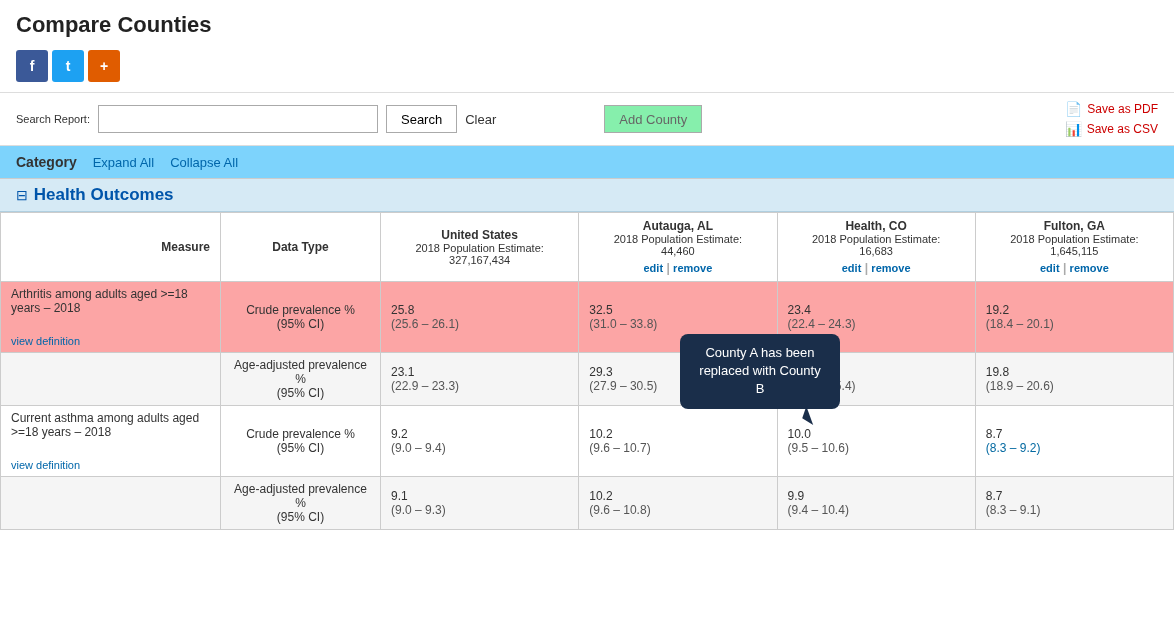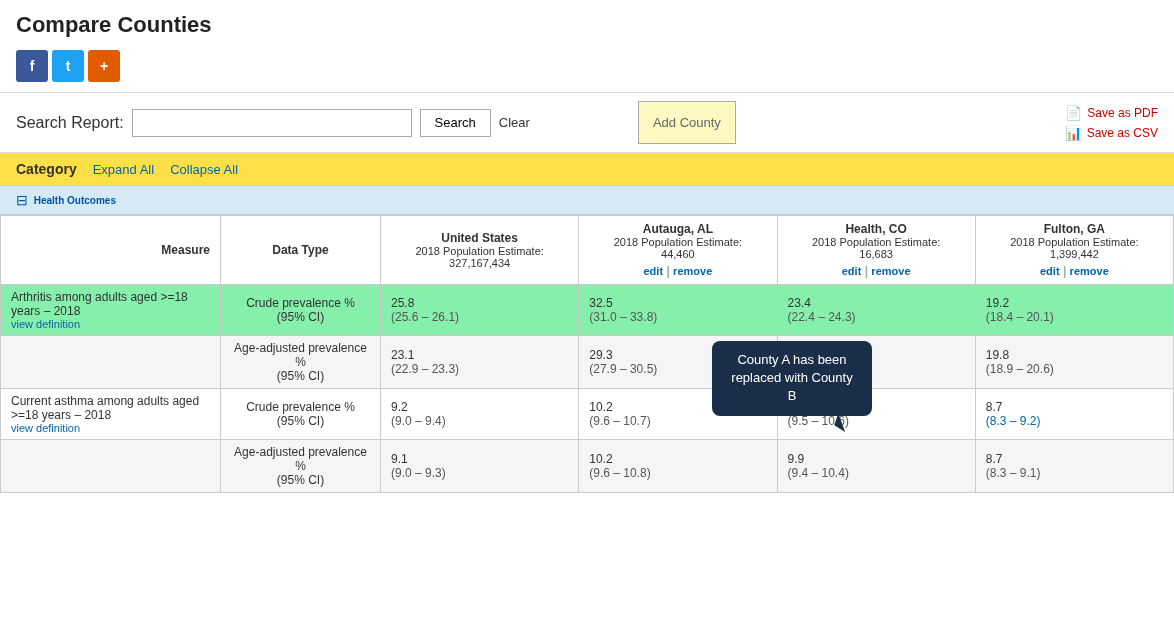--- a/index.html
+++ b/index.html
@@ -7,65 +7,65 @@
 
     .page-title { font-size: 22px; font-weight: bold; padding: 12px 16px 8px; color: #222; }
 
     .social-bar { display: flex; gap: 4px; padding: 4px 16px 10px; }
     .social-btn { width: 32px; height: 32px; border: none; cursor: pointer; border-radius: 3px; color: #fff; font-weight: bold; font-size: 14px; display: flex; align-items: center; justify-content: center; }
     .social-fb { background: #3b5998; }
     .social-tw { background: #1da1f2; }
     .social-add { background: #e05c00; }
 
     .toolbar { display: flex; align-items: center; padding: 8px 16px; border-top: 1px solid #ddd; border-bottom: 1px solid #ddd; gap: 8px; background: #fff; }
-    .search-label { font-size: 16px; white-space: nowrap; }
+    .search-label { font-size: 11px; white-space: nowrap; }
     .search-input { border: 1px solid #aaa; padding: 4px 8px; font-size: 13px; width: 280px; height: 28px; }
     .btn-search { background: #fff; border: 1px solid #aaa; padding: 4px 14px; font-size: 13px; cursor: pointer; height: 28px; }
     .btn-clear { background: none; border: none; color: #333; font-size: 13px; cursor: pointer; }
-    .btn-add-county { background: #fef9c3; border: 1px solid #aaa; padding: 4px 14px; font-size: 13px; cursor: pointer; height: 43px; margin-left: 100px; color: #666; }
+    .btn-add-county { background: #86efac; border: 1px solid #aaa; padding: 4px 14px; font-size: 13px; cursor: pointer; height: 28px; margin-left: 100px; color: #666; }
     .export-links { margin-left: auto; display: flex; flex-direction: column; gap: 4px; align-items: flex-end; }
     .export-link { color: #c00; font-size: 12px; text-decoration: none; display: flex; align-items: center; gap: 4px; cursor: pointer; }
     .export-link span.icon { font-size: 14px; }
 
-    .category-bar { display: flex; align-items: center; padding: 8px 16px; background: #fde047; gap: 16px; border-bottom: 1px solid #ccc; }
+    .category-bar { display: flex; align-items: center; padding: 8px 16px; background: #7dd3fc; gap: 16px; border-bottom: 1px solid #ccc; }
     .category-label { font-weight: bold; font-size: 14px; }
     .expand-link, .collapse-link { color: #0066aa; text-decoration: none; font-size: 13px; cursor: pointer; }
 
     .section-header { display: flex; align-items: center; padding: 6px 16px; background: #d6eaf5; border-bottom: 1px solid #b0cfe0; gap: 6px; }
     .section-toggle { color: #0055aa; font-size: 14px; cursor: pointer; }
-    .section-title { font-size: 10px; font-weight: bold; color: #0055aa; }
+    .section-title { font-size: 17px; font-weight: bold; color: #0055aa; }
 
     table { width: 100%; border-collapse: collapse; }
     thead tr { background: #f5f5f5; }
     th { border: 1px solid #ccc; padding: 6px 10px; font-size: 12px; font-weight: bold; text-align: center; vertical-align: middle; }
     th.measure-col { text-align: right; width: 220px; }
     th.datatype-col { text-align: center; width: 160px; }
     td { border: 1px solid #ccc; padding: 5px 10px; font-size: 12px; text-align: left; vertical-align: middle; }
     td.measure-cell { text-align: left; }
     td.datatype-cell { text-align: center; }
     tr:nth-child(even) { background: #fafafa; }
     tr:nth-child(odd) { background: #fff; }
     .edit-remove { color: #0066aa; font-size: 11px; text-decoration: none; cursor: pointer; }
     .edit-remove-sep { color: #aaa; }
-    .view-def { color: #0066aa; font-size: 11px; text-decoration: none; cursor: pointer; display: block; margin-top: 0; }
+    .view-def { color: #0066aa; font-size: 11px; text-decoration: none; cursor: pointer; display: block; margin-top: 20px; }
     .pop-estimate { font-size: 11px; font-weight: normal; }
 
     
     .tooltip-bubble {
       position: absolute;
       background: #1a2e4a;
       color: #fff;
       border-radius: 8px;
       padding: 10px 14px;
       font-size: 13px;
       line-height: 1.4;
       width: 160px;
       text-align: center;
       top: 155px;
-      left: 712px;
+      left: 680px;
       z-index: 100;
     }
     .tooltip-bubble::after {
       content: '';
       position: absolute;
       bottom: -18px;
       right: 30px;
       border-width: 10px 8px 10px 0;
       border-style: solid;
       border-color: transparent #1a2e4a transparent transparent;
@@ -144,31 +144,31 @@
           <div class="pop-estimate">16,683</div>
           <div style="margin-top:4px">
             <a class="edit-remove">edit</a>
             <span class="edit-remove-sep"> | </span>
             <a class="edit-remove">remove</a>
           </div>
         </th>
         <th>
           <div><strong>Fulton, GA</strong></div>
           <div class="pop-estimate">2018 Population Estimate:</div>
-          <div class="pop-estimate">1,399,442</div>
+          <div class="pop-estimate">1,645,115</div>
           <div style="margin-top:4px">
             <a class="edit-remove">edit</a>
             <span class="edit-remove-sep"> | </span>
             <a class="edit-remove">remove</a>
           </div>
         </th>
       </tr>
     </thead>
     <tbody id="table-body">
-    <tr style="background: #86efac;">
+    <tr style="background: #fca5a5;">
     <td class="measure-cell">
       <span>Arthritis among adults aged &gt;=18 years – 2018</span>
       
       <a class="view-def">view definition</a>
     </td>
     <td class="datatype-cell">
       Crude prevalence %<br>(95% CI)
     </td>
     <td>25.8<br><span style="color:#555">(25.6 – 26.1)</span></td>
     <td>32.5<br><span style="color:#555">(31.0 – 33.8)</span></td>

